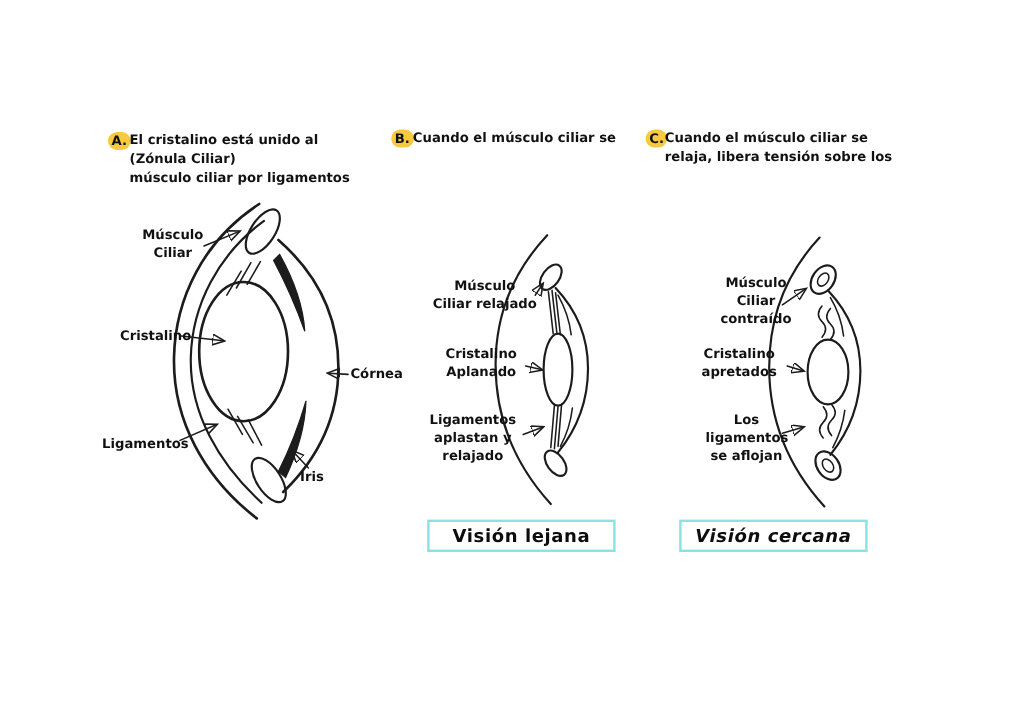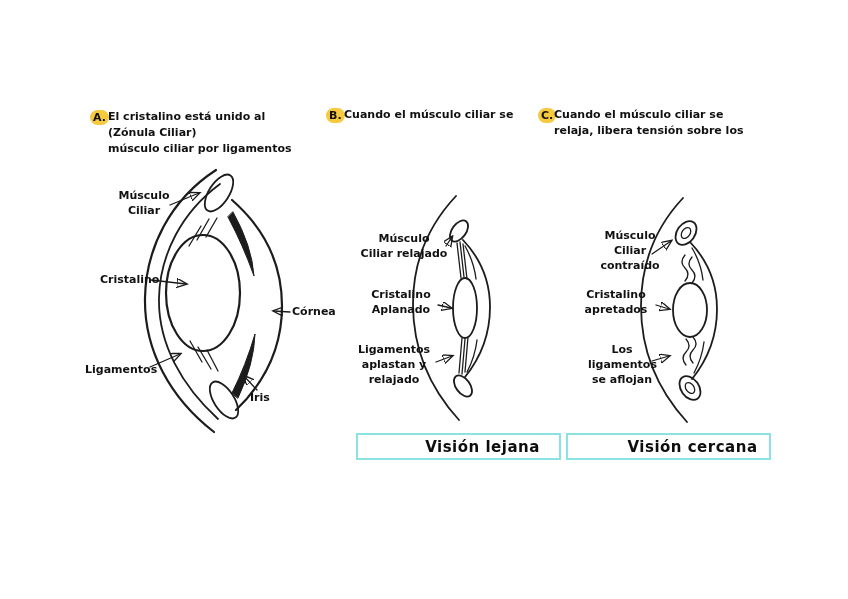--- a/index.html
+++ b/index.html
@@ -7,21 +7,21 @@
         font-family:"DejaVu Sans",sans-serif;color:#141414;}
   .art{position:absolute;left:0;top:0;}
   .mk{position:absolute;font-weight:bold;font-size:11px;background:#f6c93e;border-radius:8px;
       padding:1px 3px;color:#111;}
   .hdr{position:absolute;font-weight:bold;font-size:11px;line-height:16px;white-space:nowrap;color:#111;}
   .hdr div{white-space:nowrap;}
   .lbl{position:absolute;font-weight:bold;font-size:11px;line-height:15px;text-align:center;
        white-space:nowrap;color:#111;}
   .cap{position:absolute;width:153px;height:23px;border:2px solid #8ae2e2;display:flex;
        align-items:center;justify-content:center;font-weight:bold;font-size:15px;
-       letter-spacing:.5px;color:#0d0d0d;background:#ffffff;padding-left:48px;}
+       letter-spacing:.5px;color:#0d0d0d;background:#ffffff;}
   svg path, svg ellipse, svg line{stroke:#1c1c1c;fill:none;stroke-linecap:round;}
   .w2{stroke-width:2.2;} .w18{stroke-width:1.8;} .w13{stroke-width:1.3;}
   .leaf{fill:#1c1c1c;stroke:#1c1c1c;stroke-width:1;}
   .arr{stroke-width:1.3;}
 </style>
 </head>
 <body>
 
 <div class="page">
 
@@ -143,17 +143,17 @@
   </div>
   <div class="lbl" style="left:588px;top:342px;width:68px;">
     <div>Los</div>
     <div>ligamentos</div>
     <div>se aflojan</div>
   </div>
 
   <div class="cap" style="left:356px;top:433px;">
     <span>Visión lejana</span>
   </div>
-  <div class="cap" style="left:566px;top:433px;">
+  <div class="cap" style="left:566px;top:433px;font-style:italic;">
     <span>Visión cercana</span>
   </div>
 
 </div>
 
 </body></html>

